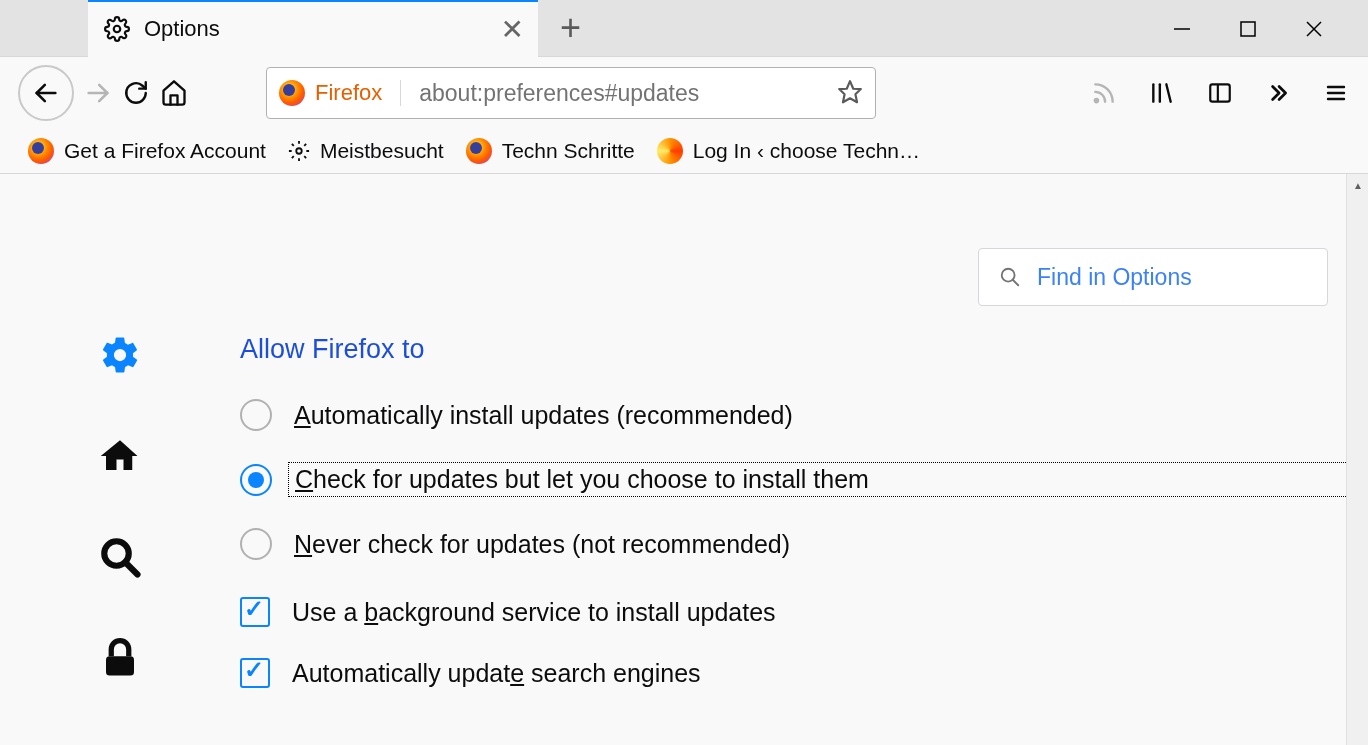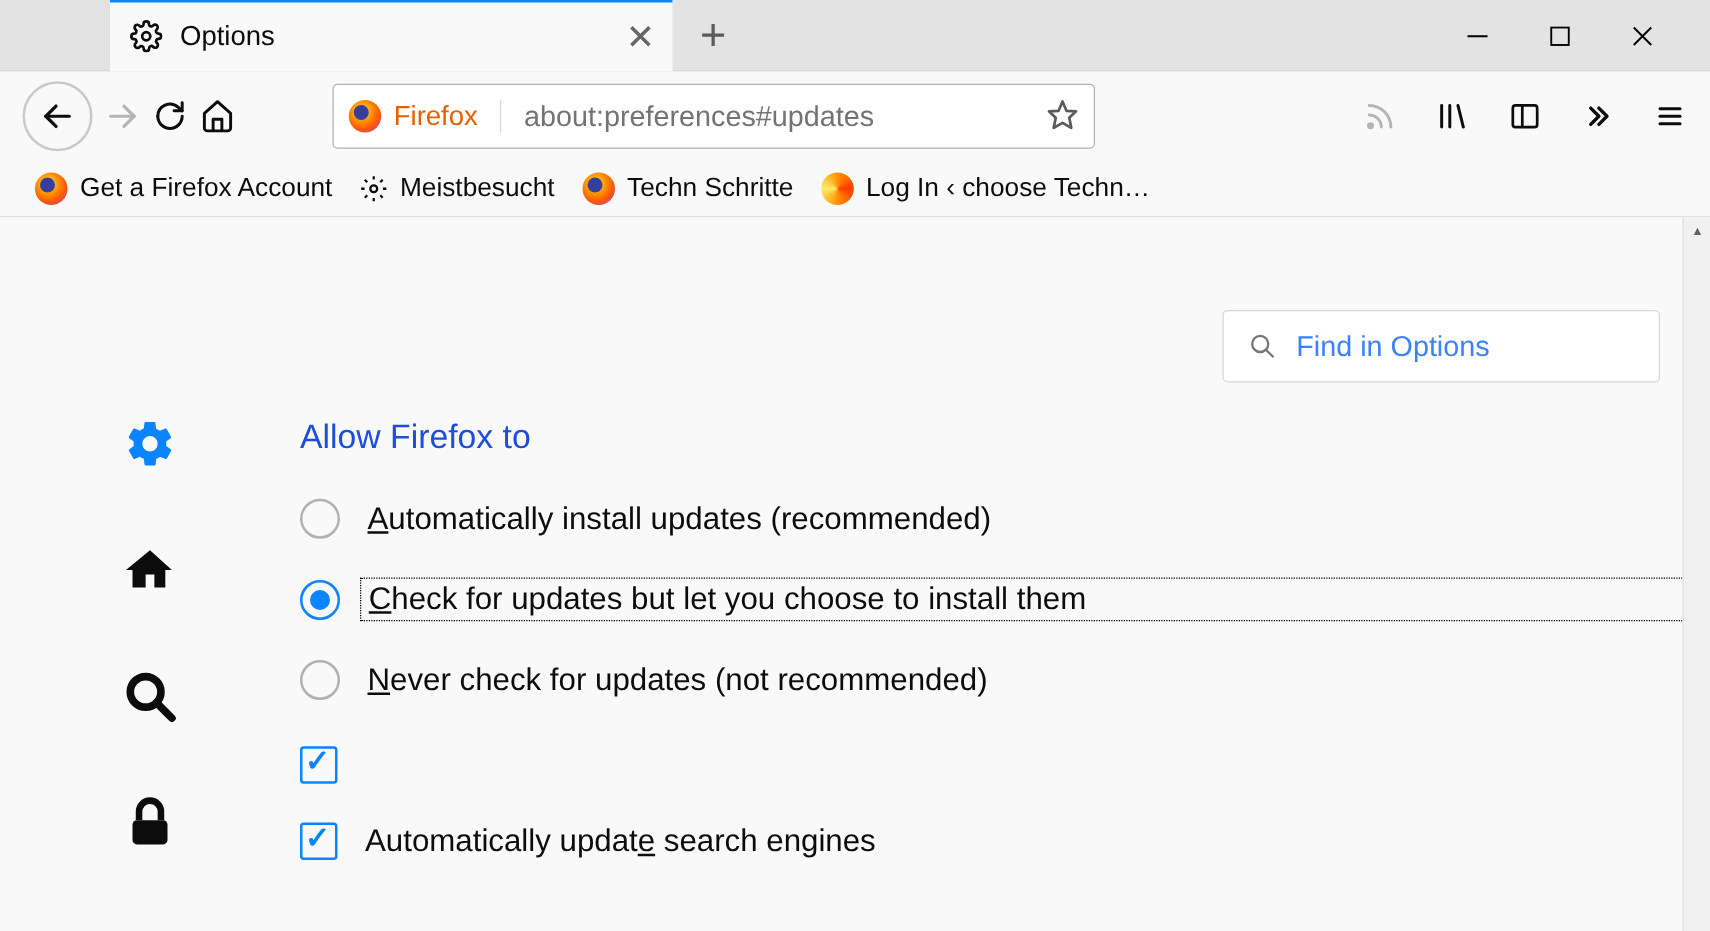--- a/index.html
+++ b/index.html
@@ -465,20 +465,21 @@
     </div>
     <div class="option-row">
       <div class="radio"></div>
       <span><span></span><span class="accesskey">N</span><span>ever check for updates (not recommended)</span></span>
     </div>
 
     <div style="height:6px"></div>
 
     <div class="option-row">
       <div class="checkbox checked"></div>
+      <span><span>Use a </span><span class="accesskey">b</span><span>ackground service to install updates</span></span>
     </div>
     <div class="option-row">
       <div class="checkbox checked"></div>
       <span><span>Automatically updat</span><span class="accesskey">e</span><span> search engines</span></span>
     </div>
   </div>
 
   <div class="scrollbar-v">
     <div class="scroll-arrow-up">▲</div>
   </div>

